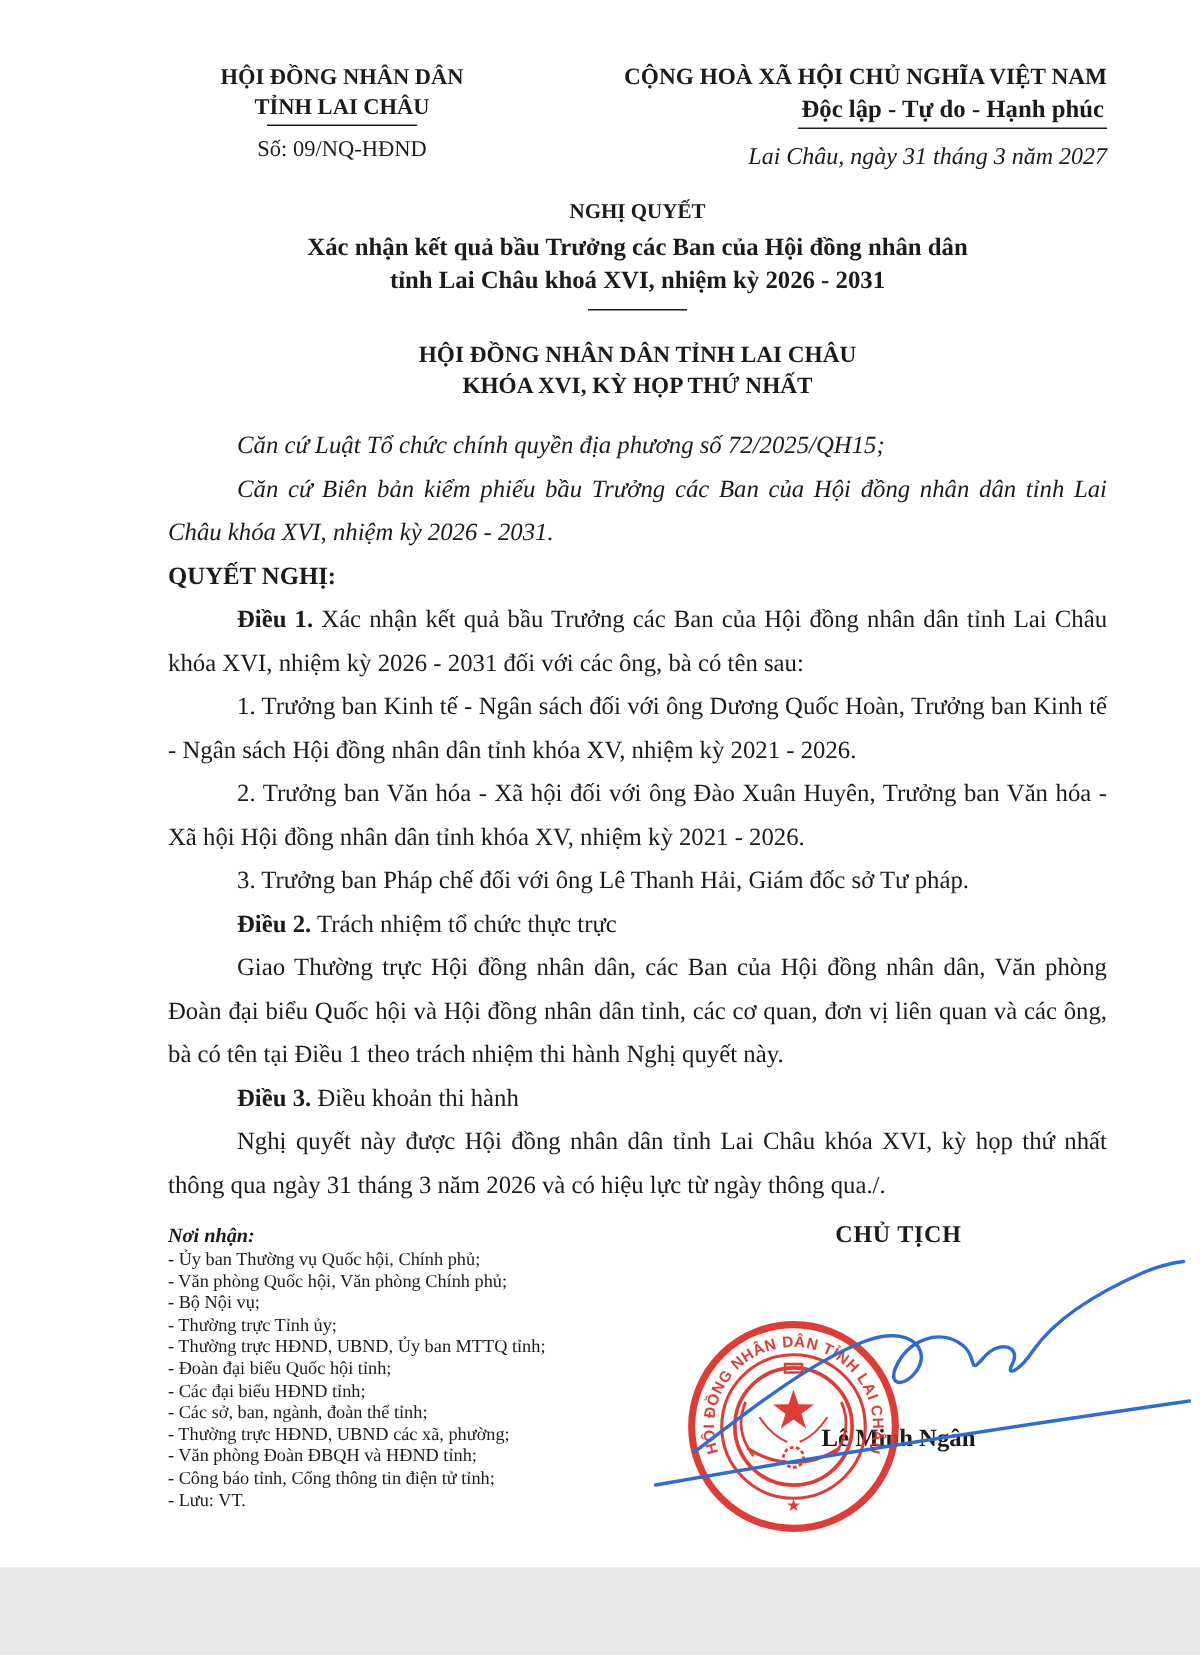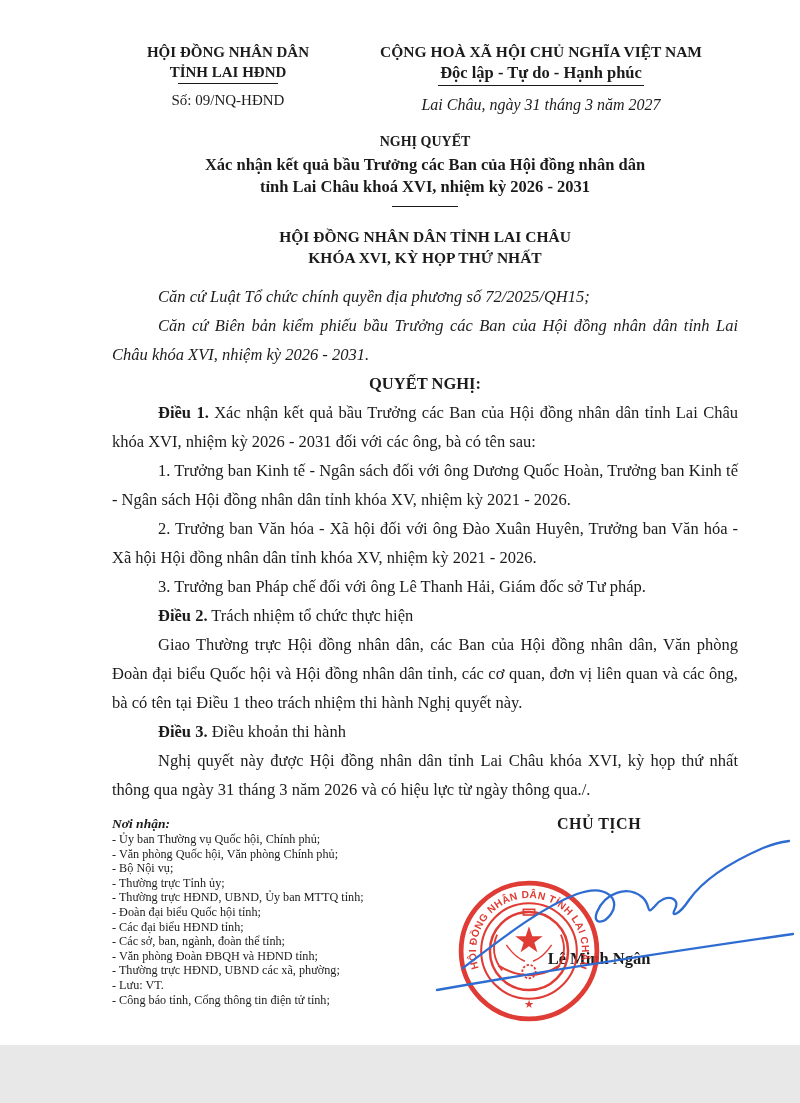--- a/index.html
+++ b/index.html
@@ -10,40 +10,40 @@
     background:var(--paper,#ffffff);
     color:var(--ink,#1b1b1b);
     font-family:"Liberation Serif","DejaVu Serif",serif;
     overflow:hidden;
     box-sizing:border-box;
     padding:42px 62px 0 112px;
   }
   
   .hdr{display:flex;}
   .hdr-left{width:232px;text-align:center;flex:0 0 auto;}
-  .hdr-right{flex:1;text-align:center;}
+  .hdr-right{flex:1;text-align:right;}
   .org1{font-weight:bold;font-size:15px;line-height:20px;}
   .org2{font-weight:bold;font-size:15px;line-height:20px;}
   .org-rule{width:100px;border-bottom:1.5px solid var(--ink,#1b1b1b);margin:1px auto 8px auto;}
   .doc-number{font-size:15px;margin-top:4px;}
   .national{font-weight:bold;font-size:15.5px;line-height:20px;}
   .motto{display:inline-block;font-weight:bold;font-size:16.5px;line-height:22px;border-bottom:1.7px solid var(--ink,#1b1b1b);padding:0 2px 1px 2px;}
   .dateline{font-style:italic;font-size:16px;margin-top:10px;}
   
   .title-block{text-align:center;margin-top:16px;}
   .doc-type{font-weight:bold;font-size:14px;line-height:24px;}
   .doc-subtitle{font-weight:bold;font-size:16.5px;line-height:22px;}
   .title-rule{width:66px;border-bottom:1.7px solid var(--ink,#1b1b1b);margin:8px auto 0 auto;}
   
   .authority{text-align:center;font-weight:bold;font-size:15.5px;line-height:21px;margin-top:19px;}
   
   .body{margin-top:14px;font-size:16.5px;line-height:29px;text-align:justify;}
   .body p{margin:0;text-indent:46px;}
   .preamble{font-style:italic;}
-  .decree-heading{text-align:center;font-weight:bold;text-indent:0 !important;}
+  .decree-heading{font-weight:bold;text-indent:0 !important;}
   .lead{font-weight:bold;}
   
   .footer{display:flex;margin-top:11px;}
   .recipients{flex:0 0 330px;}
   .recipients-label{font-weight:bold;font-style:italic;font-size:13.5px;line-height:17px;}
   .recipient-item{font-size:12.2px;line-height:14.6px;}
   .sig-block{flex:1;text-align:center;padding-left:18px;}
   .sig-title{font-weight:bold;font-size:16px;letter-spacing:0.5px;}
   .sig-name{font-weight:bold;font-size:16.5px;margin-top:116px;}
   
@@ -51,21 +51,21 @@
   .autograph{position:absolute;left:425px;top:838px;width:375px;height:168px;}
 </style>
 </head>
 <body>
 
 <div class="page">
 
   <div class="hdr">
     <div class="hdr-left">
       <div class="org1">HỘI ĐỒNG NHÂN DÂN</div>
-      <div class="org2">TỈNH LAI HĐND</div>
+      <div class="org2">TỈNH LAI CHÂU</div>
       <div class="org-rule"></div>
       <div class="doc-number">Số: 09/NQ-HĐND</div>
     </div>
     <div class="hdr-right">
       <div class="national">CỘNG HOÀ XÃ HỘI CHỦ NGHĨA VIỆT NAM</div>
       <div><span class="motto">Độc lập - Tự do - Hạnh phúc</span></div>
       <div class="dateline">Lai Châu, ngày  31 tháng 3 năm 2027</div>
     </div>
   </div>
 
@@ -83,41 +83,41 @@
 
   <div class="body">
     <p class="preamble">Căn cứ Luật Tổ chức chính quyền địa phương số 72/2025/QH15;</p>
     <p class="preamble">Căn cứ Biên bản kiểm phiếu bầu Trưởng các Ban của Hội đồng nhân dân tỉnh Lai Châu khóa XVI, nhiệm kỳ 2026 - 2031.</p>
     <p class="decree-heading">QUYẾT NGHỊ:</p>
 
     <p class="para"><span class="lead">Điều 1.</span><span> Xác nhận kết quả bầu Trưởng các Ban của Hội đồng nhân dân tỉnh Lai Châu khóa XVI, nhiệm kỳ 2026 - 2031 đối với các ông, bà có tên sau:</span></p>
     <p class="para"><span class="lead"></span><span>1. Trưởng ban Kinh tế - Ngân sách đối với ông Dương Quốc Hoàn, Trưởng ban Kinh tế - Ngân sách Hội đồng nhân dân tỉnh khóa XV, nhiệm kỳ 2021 - 2026.</span></p>
     <p class="para"><span class="lead"></span><span>2. Trưởng ban Văn hóa - Xã hội đối với ông Đào Xuân Huyên, Trưởng ban Văn hóa - Xã hội Hội đồng nhân dân tỉnh khóa XV, nhiệm kỳ 2021 - 2026.</span></p>
     <p class="para"><span class="lead"></span><span>3. Trưởng ban Pháp chế đối với ông Lê Thanh Hải, Giám đốc sở Tư pháp.</span></p>
-    <p class="para"><span class="lead">Điều 2.</span><span> Trách nhiệm tổ chức thực hiện</span></p>
+    <p class="para"><span class="lead">Điều 2.</span><span> Trách nhiệm tổ chức thực trực</span></p>
     <p class="para"><span class="lead"></span><span>Giao Thường trực Hội đồng nhân dân, các Ban của Hội đồng nhân dân, Văn phòng Đoàn đại biểu Quốc hội và Hội đồng nhân dân tỉnh, các cơ quan, đơn vị liên quan và các ông, bà có tên tại Điều 1 theo trách nhiệm thi hành Nghị quyết này.</span></p>
     <p class="para"><span class="lead">Điều 3.</span><span> Điều khoản thi hành</span></p>
     <p class="para"><span class="lead"></span><span>Nghị quyết này được Hội đồng nhân dân tỉnh Lai Châu khóa XVI, kỳ họp thứ nhất thông qua ngày 31 tháng 3 năm 2026 và có hiệu lực từ ngày thông qua./.</span></p>
   </div>
 
   <div class="footer">
     <div class="recipients">
       <div class="recipients-label">Nơi nhận:</div>
       <div class="recipient-item">- Ủy ban Thường vụ Quốc hội, Chính phủ;</div>
       <div class="recipient-item">- Văn phòng Quốc hội, Văn phòng Chính phủ;</div>
       <div class="recipient-item">- Bộ Nội vụ;</div>
       <div class="recipient-item">- Thường trực Tỉnh ủy;</div>
       <div class="recipient-item">- Thường trực HĐND, UBND, Ủy ban MTTQ tỉnh;</div>
       <div class="recipient-item">- Đoàn đại biểu Quốc hội tỉnh;</div>
       <div class="recipient-item">- Các đại biểu HĐND tỉnh;</div>
       <div class="recipient-item">- Các sở, ban, ngành, đoàn thể tỉnh;</div>
+      <div class="recipient-item">- Thường trực HĐND, UBND các xã, phường;</div>
       <div class="recipient-item">- Văn phòng Đoàn ĐBQH và HĐND tỉnh;</div>
-      <div class="recipient-item">- Thường trực HĐND, UBND các xã, phường;</div>
+      <div class="recipient-item">- Công báo tỉnh, Cổng thông tin điện tử tỉnh;</div>
       <div class="recipient-item">- Lưu: VT.</div>
-      <div class="recipient-item">- Công báo tỉnh, Cổng thông tin điện tử tỉnh;</div>
     </div>
     <div class="sig-block">
       <div class="sig-title">CHỦ TỊCH</div>
       <div class="sig-name">Lê Minh Ngân</div>
     </div>
   </div>
 
   <svg class="stamp" viewBox="0 0 140 140">
     <g stroke="#dd2e26" fill="none">
       <circle cx="70" cy="70" r="66" stroke-width="4.6"></circle>

